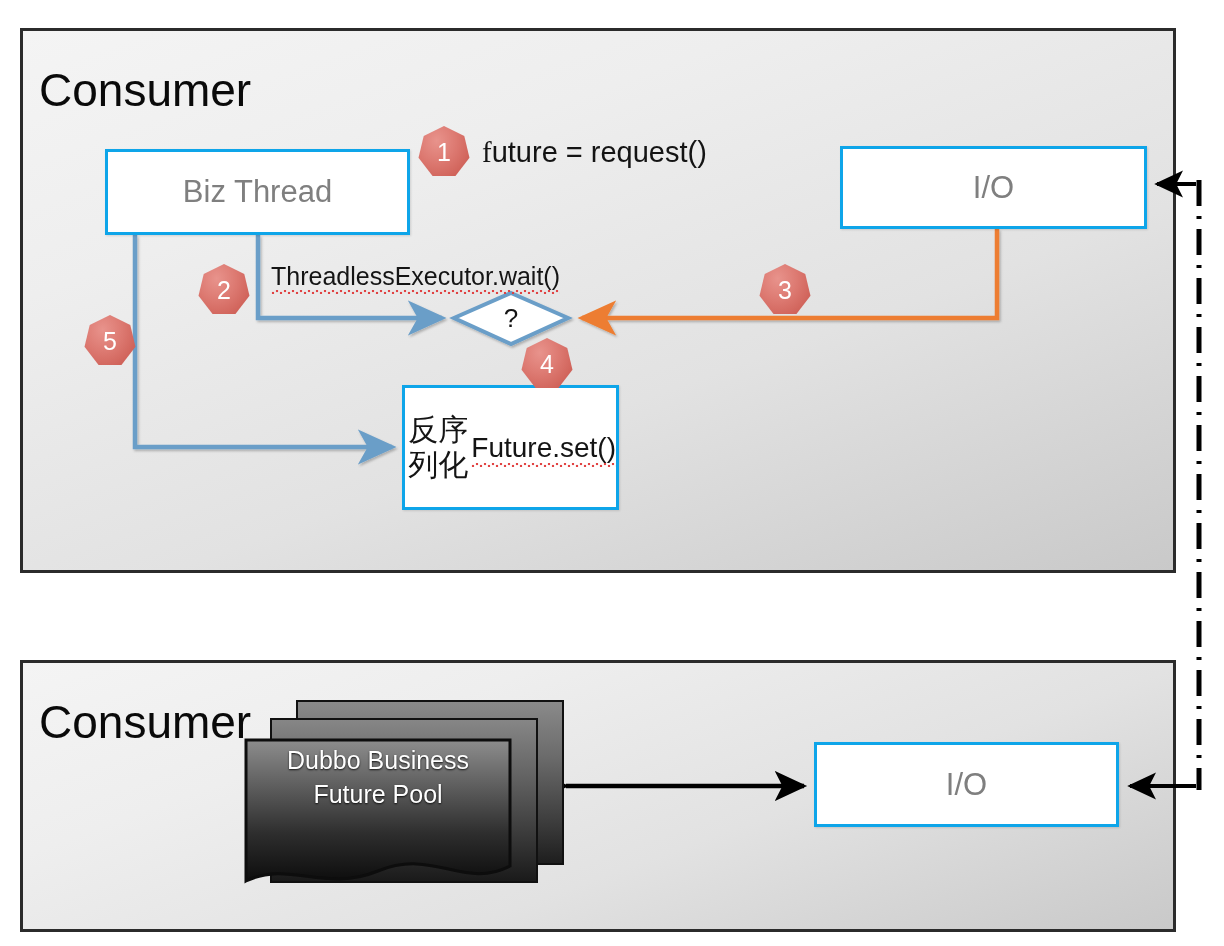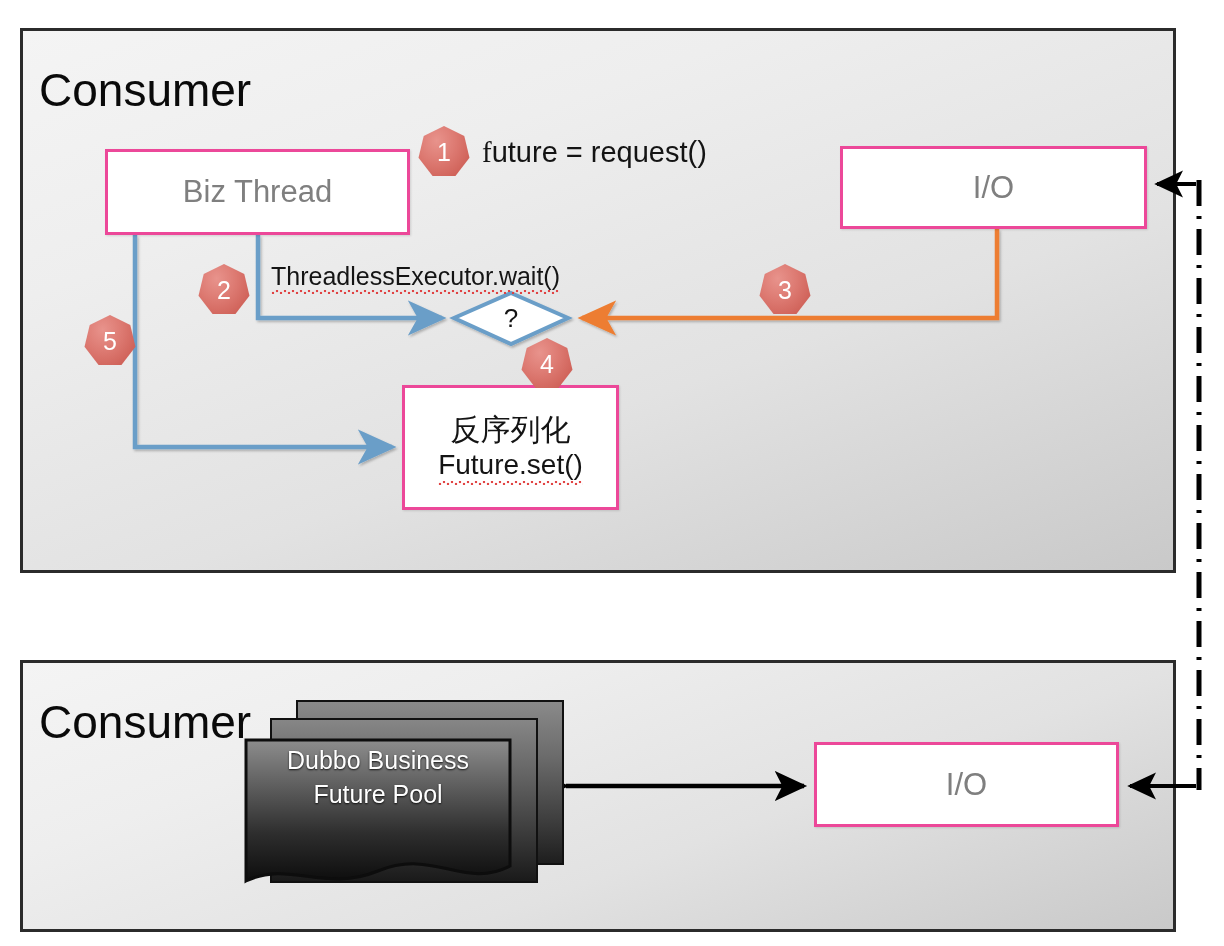--- a/index.html
+++ b/index.html
@@ -38,42 +38,42 @@
     color: #0a0a0a;
     font-weight: 400;
     letter-spacing: 0px;
     font-family: "Liberation Sans", sans-serif;
     margin-top: 32px;
   }
 
   .node-box {
     position: absolute;
     background: #ffffff;
-    border: 3px solid #ec4899;
+    border: 3px solid #0ea5e9;
     box-sizing: border-box;
     display: flex;
     align-items: center;
     justify-content: center;
     text-align: center;
     box-shadow: 1px 1px 2px rgba(0,0,0,0.12);
   }
   .node-box .node-label {
     color: #7f7f7f;
     font-size: 31px;
     font-weight: 400;
     font-family: "Liberation Sans", sans-serif;
   }
 
   #biz-thread { left: 105px; top: 149px; width: 305px; height: 86px; }
   #io-consumer { left: 840px; top: 146px; width: 307px; height: 83px; }
   #io-provider { left: 814px; top: 742px; width: 305px; height: 85px; }
 
   #deser-box {
     left: 402px; top: 385px; width: 217px; height: 125px;
-    flex-direction: column;
+    flex-direction: row;
     border-width: 3px;
   }
   #deser-box .line1 {
     color: #141414;
     font-size: 30px;
     font-family: "DejaVu Sans", sans-serif;
     line-height: 1.15;
   }
   #deser-box .line2 {
     color: #141414;

